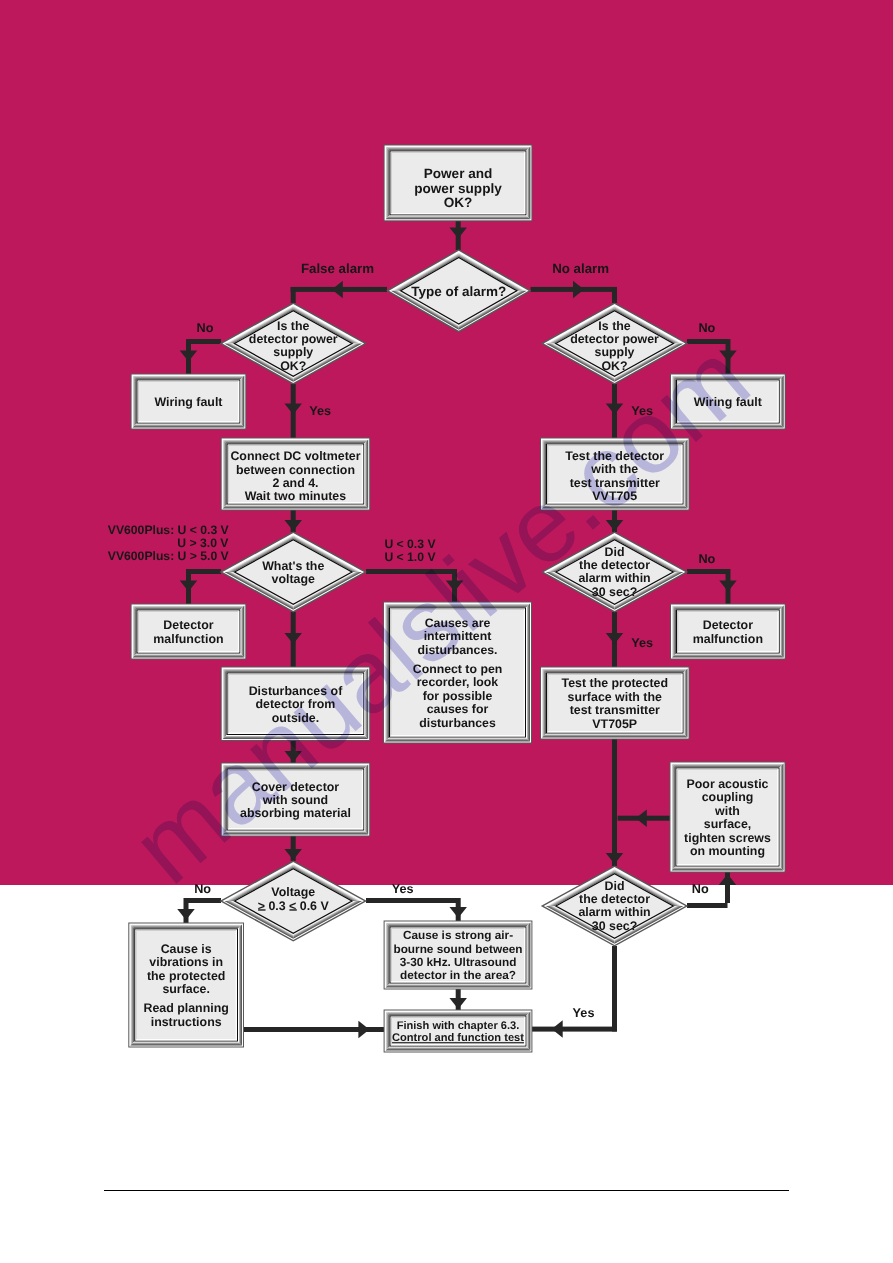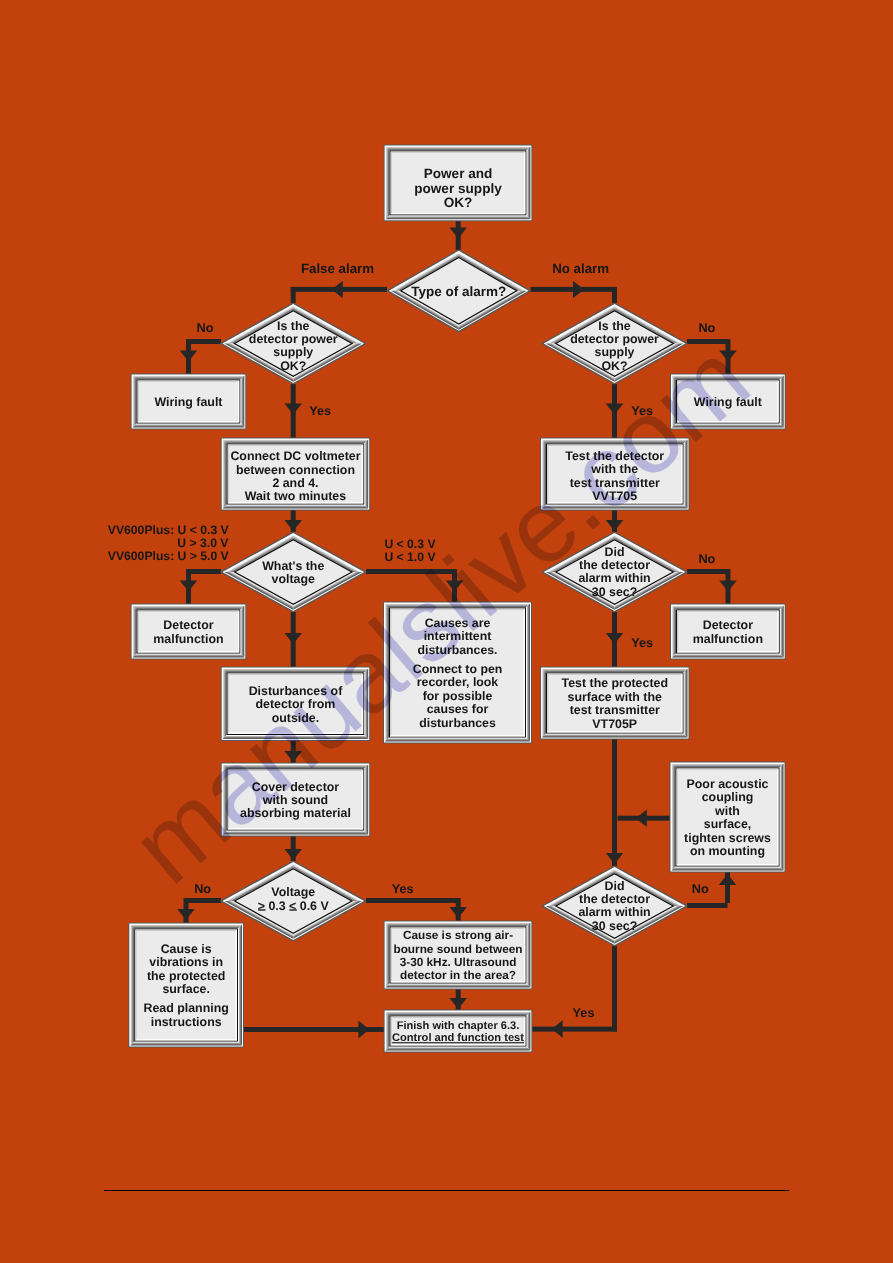--- a/index.html
+++ b/index.html
@@ -1,18 +1,18 @@
 <!DOCTYPE html>
 <html><head>
 <meta charset="utf-8">
 <title>Troubleshooting flowchart</title>
 <style>
   html,body{margin:0;padding:0;background:#ffffff;}
   body{width:893px;height:1263px;overflow:hidden;}
-  #page{position:relative;width:893px;height:1263px;background:#c2410c;}
+  #page{position:relative;width:893px;height:885px;background:#be185d;}
   svg#fc{position:absolute;left:0;top:0;display:block;}
   .ft{font-family:"Liberation Sans",sans-serif;font-weight:bold;fill:#161616;-webkit-font-smoothing:antialiased;text-rendering:geometricPrecision;}
   svg text{-webkit-font-smoothing:antialiased;}
   .ln{fill:#262626;}
   .uline{text-decoration:underline;text-decoration-thickness:1px;text-underline-offset:1px;}
   .obd{fill:#585858;}
   .wht{fill:#ffffff;}
   .ibd{fill:none;stroke:#0d0d0d;}
   .fill{fill:#ebebeb;}
   .mathbar{fill:#161616;}

